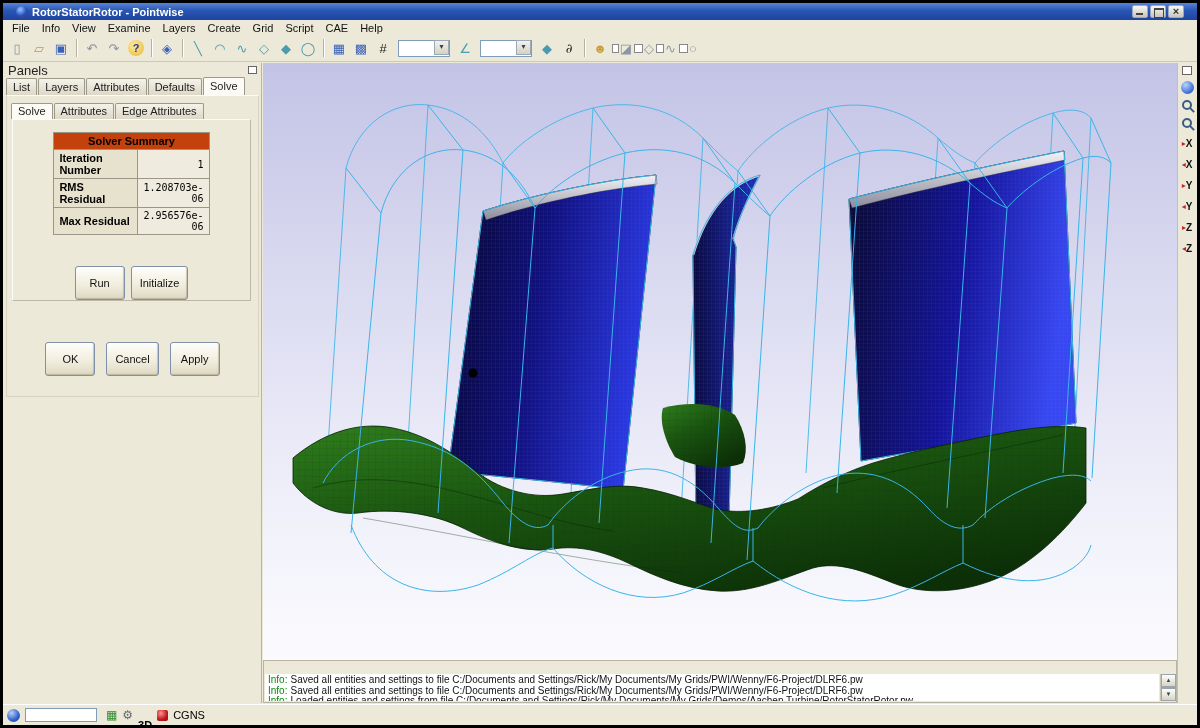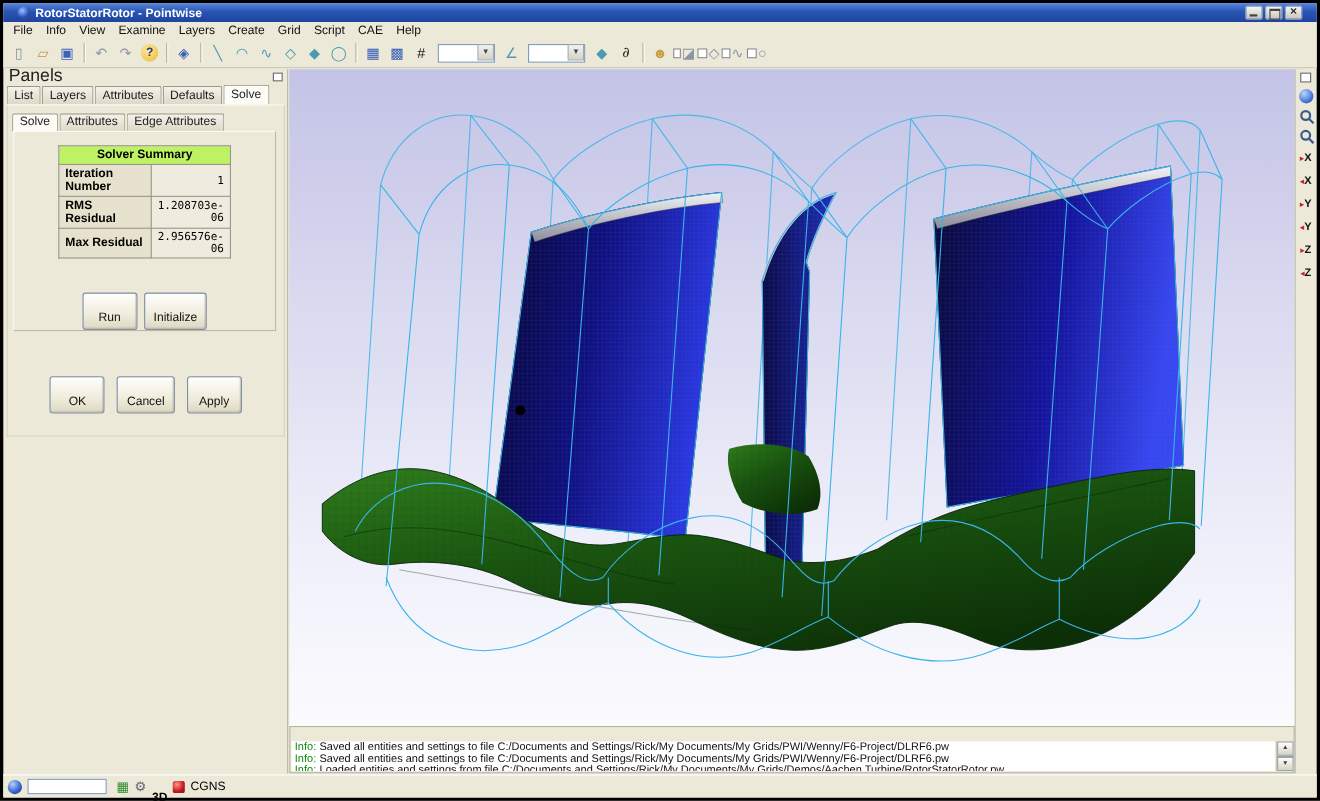--- a/index.html
+++ b/index.html
@@ -38,49 +38,49 @@
     color:#204080; font-weight:bold; font-size:11px; display:flex; align-items:center; justify-content:center; }
   .tcombo-wrap { position:relative; margin:0 3px; }
   .tcombo { width:52px; height:17px; border:1px solid #7f9db9; background:#fff; font-size:11px; padding:0 15px 0 2px; font-family:inherit; }
   .tcombo-wrap::after { content:"▾"; position:absolute; right:1px; top:1px; width:13px; height:13px;
     background:linear-gradient(#f2f1ec,#d6d2c2); border:1px solid #9aa8b8; font-size:8px; text-align:center; line-height:12px; color:#345; }
   .tgl { display:flex; align-items:center; }
   .tgl::before { content:""; width:7px; height:7px; border:1px solid #888; background:#fff; margin-right:1px; display:inline-block; }
 
   
   .lpanel { position:absolute; left:1px; top:60px; width:258px; bottom:22px; background:#ece9d8; border-right:1px solid #b8b4a4; }
-  .lp-head { height:14px; display:flex; align-items:center; font-size:16px; padding:0 4px; color:#222; }
+  .lp-head { height:14px; display:flex; align-items:center; font-size:13px; padding:0 4px; color:#222; }
   .lp-dock { margin-left:auto; width:9px; height:8px; border:1px solid #666; background:#fff; }
   .lp-tabs { display:flex; padding-left:2px; height:18px; align-items:flex-end; }
   .ltab { font-size:11px; padding:2px 6px 2px; border:1px solid #9c988a; border-bottom:none; border-radius:2px 2px 0 0;
     background:linear-gradient(#f4f2ea,#ddd8c6); margin-right:1px; color:#222; }
   .ltab.active { background:#fcfbf6; position:relative; z-index:2; padding-bottom:3px; }
   .lp-page { position:absolute; left:2px; right:2px; top:32px; height:302px; border:1px solid #d8d4c4; border-top:1px solid #fcfbf6; }
   .sp-tabs { display:flex; padding:7px 0 0 4px; }
   .stab { font-size:11px; padding:1px 6px 2px; border:1px solid #9c988a; border-bottom:none; border-radius:2px 2px 0 0;
     background:linear-gradient(#f4f2ea,#ddd8c6); margin-right:1px; color:#222; }
   .stab.active { background:#fcfbf6; position:relative; z-index:2; }
   .sp-page { position:absolute; left:5px; right:7px; top:23px; height:182px;
     border:1px solid #bcb8a8; border-top-color:#fcfbf6; border-left-color:#fcfbf6; }
   .stbl { border-collapse:collapse; margin:12px auto 0; }
   .stbl th, .stbl td { border:1px solid #9a968a; font-size:11px; padding:2px 5px; height:15px; }
-  .stbl th { background:#bef264; font-weight:bold; text-align:center; width:150px; }
+  .stbl th { background:#c2410c; font-weight:bold; text-align:center; width:150px; }
   .stbl td.lbl { background:#e7e2cd; font-weight:bold; width:84px; }
   .stbl td.val { background:#efecdf; font-family:"DejaVu Sans Mono", monospace; font-size:10px; text-align:right; width:66px; }
   .iter-row { position:absolute; left:12px; top:118px; right:12px; display:flex; align-items:center; }
   .iter-label { font-size:11px; }
   .iter-combo-wrap { position:relative; margin-left:11px; flex:1; }
   .iter-combo { width:100%; height:17px; border:1px solid #7f9db9; background:#fff; font-size:11px; padding:0 16px 0 3px; font-family:inherit; }
   .iter-combo-wrap::after { content:"▾"; position:absolute; right:1px; top:1px; width:14px; height:13px;
     background:linear-gradient(#f2f1ec,#d6d2c2); border:1px solid #9aa8b8; font-size:8px; text-align:center; line-height:12px; color:#345; }
   .runinit-row { position:absolute; left:0; right:0; top:146px; display:flex; justify-content:center; gap:6px; }
   .okrow { position:absolute; left:0; right:0; top:246px; display:flex; justify-content:center; gap:11px; }
-  .xpbtn { height:18px; min-width:50px; border:1px solid #8090a8; border-radius:3px;
+  .xpbtn { height:34px; min-width:50px; border:1px solid #8090a8; border-radius:3px;
     background:linear-gradient(#fefefb,#f0ecdc 60%,#ddd8c2); font-size:11px; font-family:inherit; color:#111;
-    box-shadow:inset -1px -1px 1px rgba(150,140,110,0.45); padding:16px 8px; }
+    box-shadow:inset -1px -1px 1px rgba(150,140,110,0.45); padding:0 8px; }
 
   
   .viewport { position:absolute; left:260px; top:60px; width:918px; height:597px;
     background:linear-gradient(180deg,#c3c3e6 0%,#d9d9f0 35%,#efeffa 72%,#fbfbfe 100%); }
   .viewport svg { position:absolute; left:0; top:0; width:100%; height:100%; }
   .wire path { stroke:#3ab4e8; stroke-width:1; fill:none; }
   .wire.back path { opacity:0.85; }
 
   
   .rstrip { position:absolute; right:1px; top:60px; width:19px; bottom:22px; background:#ece9d8; border-left:1px solid #c4c0b0;

